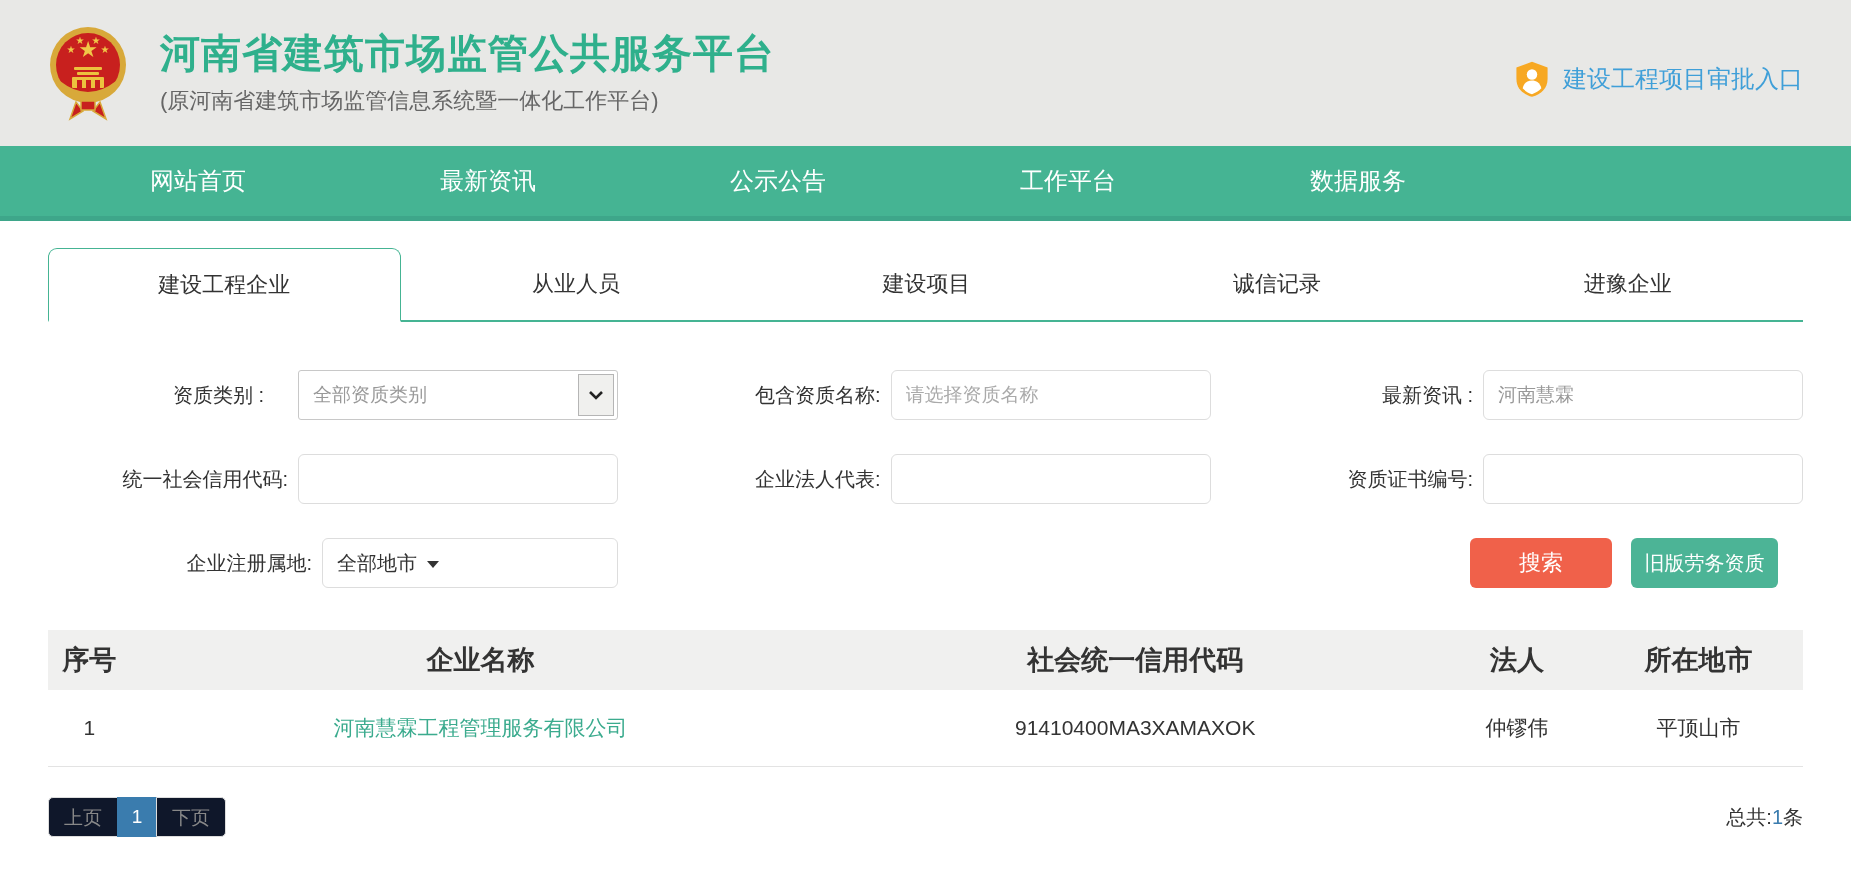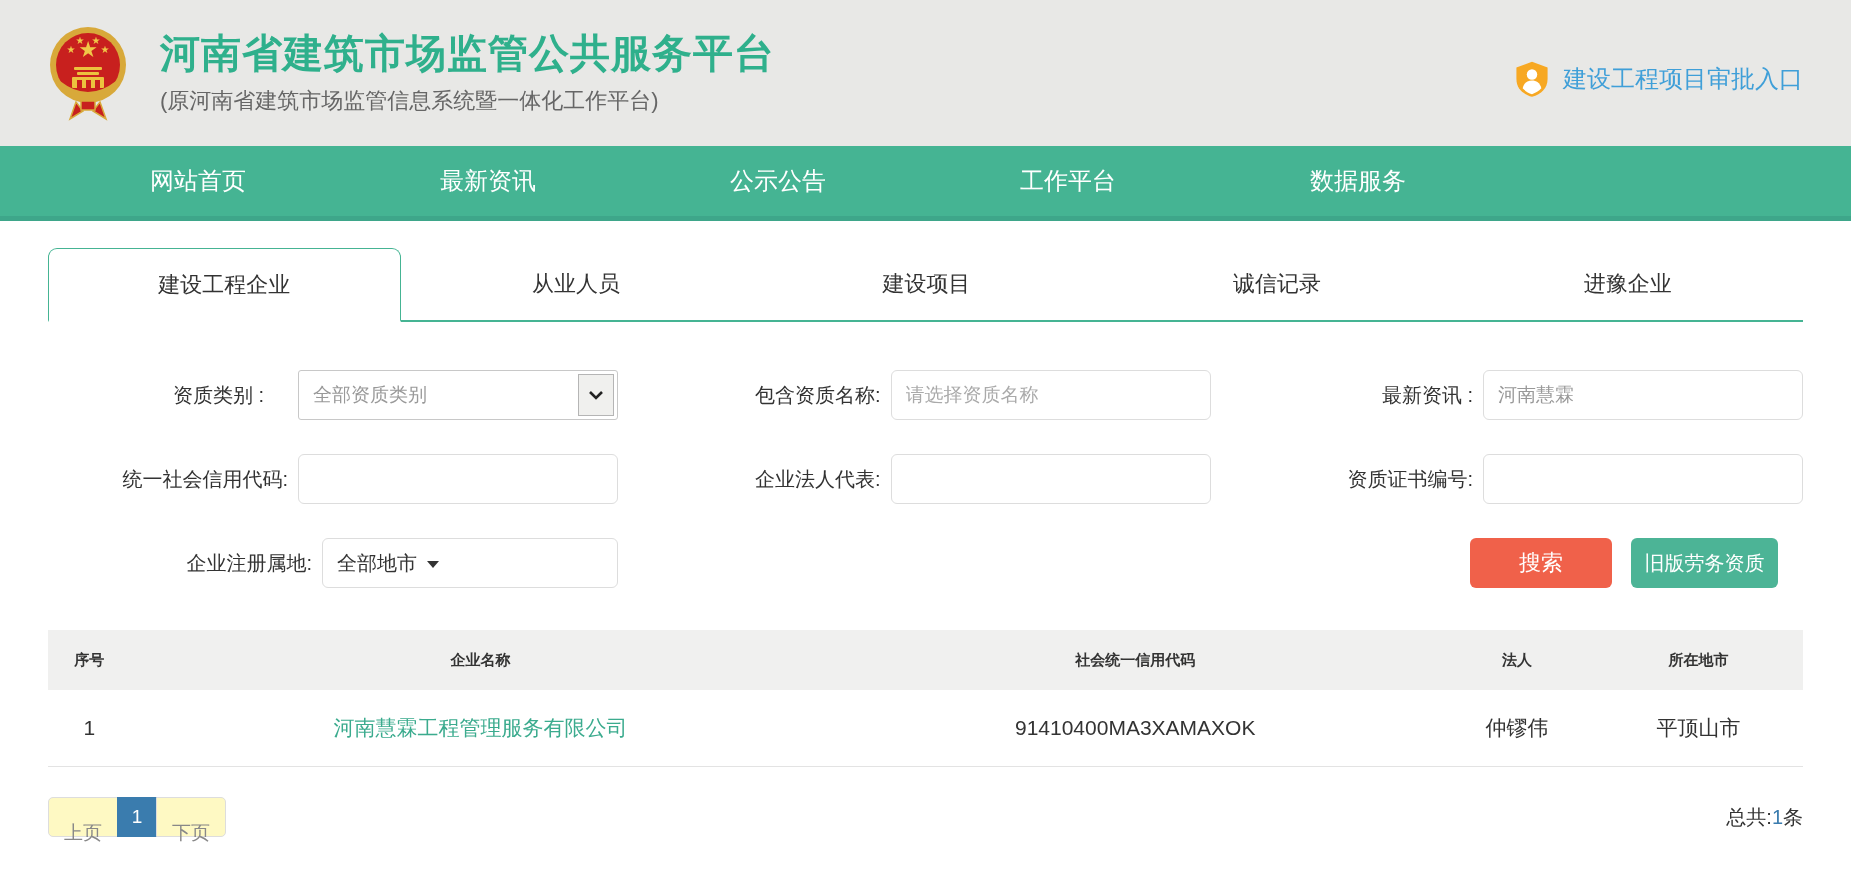--- a/index.html
+++ b/index.html
@@ -63,28 +63,28 @@
   .row3{margin-bottom:0;}
   .btn-group{display:flex;align-items:center;gap:19px;margin-right:25px;}
   .btn{height:50px;border:none;border-radius:6px;color:#fff;cursor:pointer;
        font-family:"Liberation Sans","DejaVu Sans",sans-serif;}
   .btn-search{width:142px;background:#f0614a;font-size:22px;}
   .btn-legacy{width:147px;background:#4cb496;font-size:20px;}
 
   
   .result-table{margin:42px 48px 0;width:1755px;border-collapse:collapse;table-layout:fixed;}
   .result-table thead tr{background:#f0f0ef;height:60px;}
-  .result-table th{font-size:15px;font-weight:bold;color:#333;text-align:center;}
+  .result-table th{font-size:27px;font-weight:bold;color:#333;text-align:center;}
   .result-table td{height:74px;font-size:21px;color:#333;text-align:center;border-bottom:1px solid #e3e3e3;}
   .company-link{color:#3bab8e;cursor:pointer;text-decoration:none;}
 
   
   .footer-bar{margin:30px 48px 0;display:flex;justify-content:space-between;align-items:center;}
   .pg{display:inline-flex;}
-  .pg-btn{height:40px;line-height:38px;padding:16px 15px;border:1px solid #ddd;background:#fef9c3;
+  .pg-btn{height:40px;line-height:38px;padding:1px 15px;border:1px solid #ddd;background:#0f172a;
           color:#888;font-size:19px;box-sizing:border-box;cursor:pointer;}
   .pg-prev{border-radius:5px 0 0 5px;}
   .pg-cur{background:#3a7cae;border-color:#3a7cae;color:#fff;min-width:40px;padding:0;text-align:center;margin-left:-1px;cursor:default;}
   .pg-next{border-radius:0 5px 5px 0;margin-left:-1px;}
   .total-text{font-size:20px;color:#333;}
   .total-count{color:#3a7cae;}
 </style>
 </head>
 <body>
 

